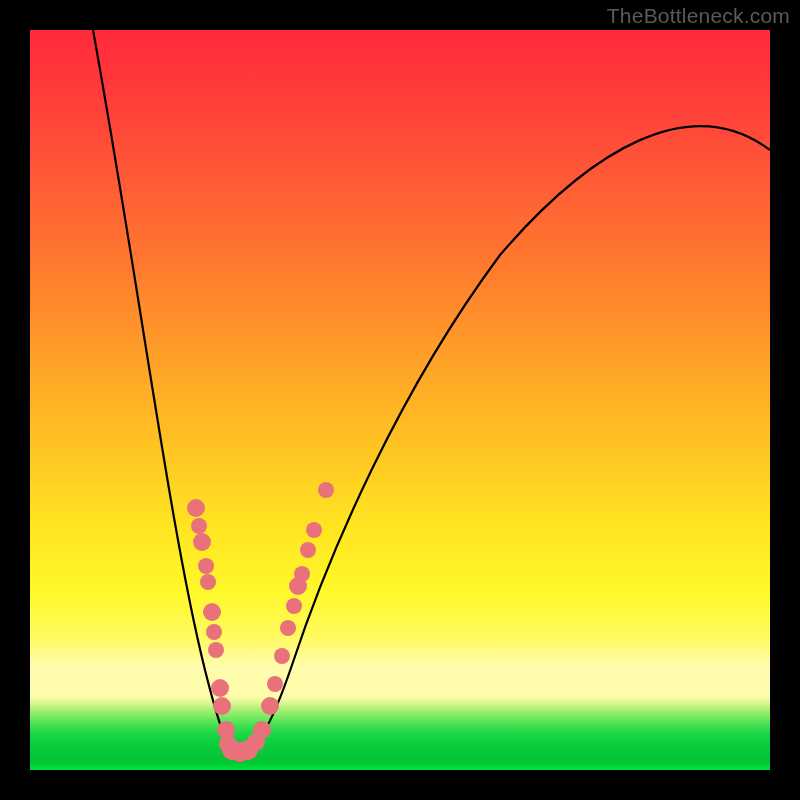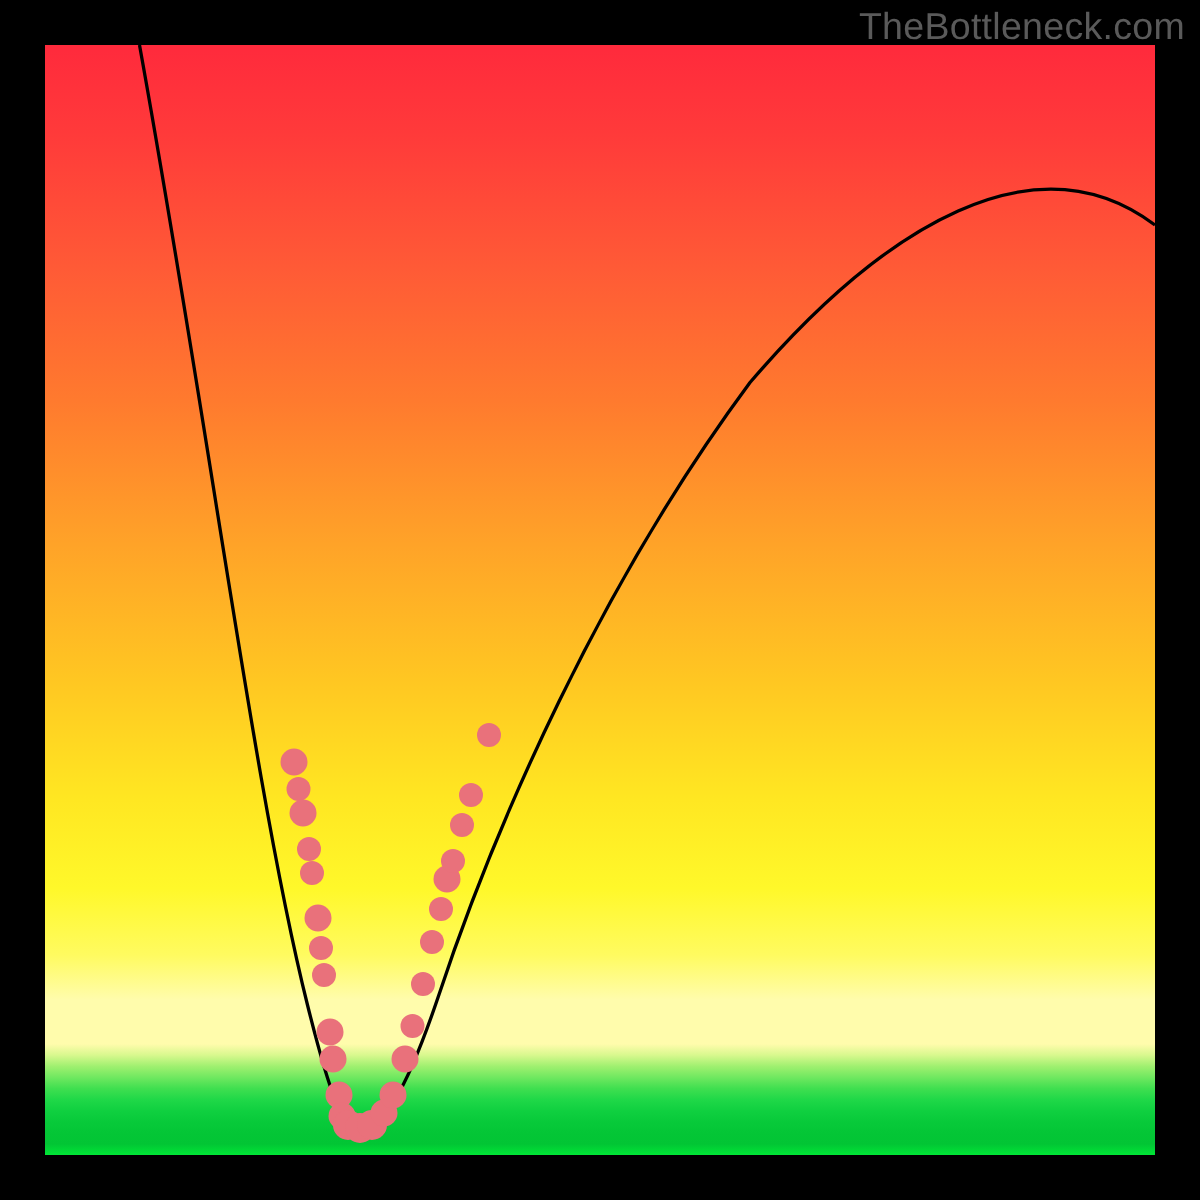--- a/index.html
+++ b/index.html
@@ -47,21 +47,21 @@
         #08ca3a 97%,
         #04c636 98%,
         #02c534 99%,
         #00e636 100%
       );
   }
   .watermark {
     position: absolute;
     top: 4px;
     right: 10px;
-    font-size: 25px;
+    font-size: 21px;
     font-weight: 400;
     color: #5a5a5a;
     letter-spacing: 0.2px;
   }
   svg.curve {
     position: absolute;
     left: 0;
     top: 0;
     width: 740px;
     height: 740px;

